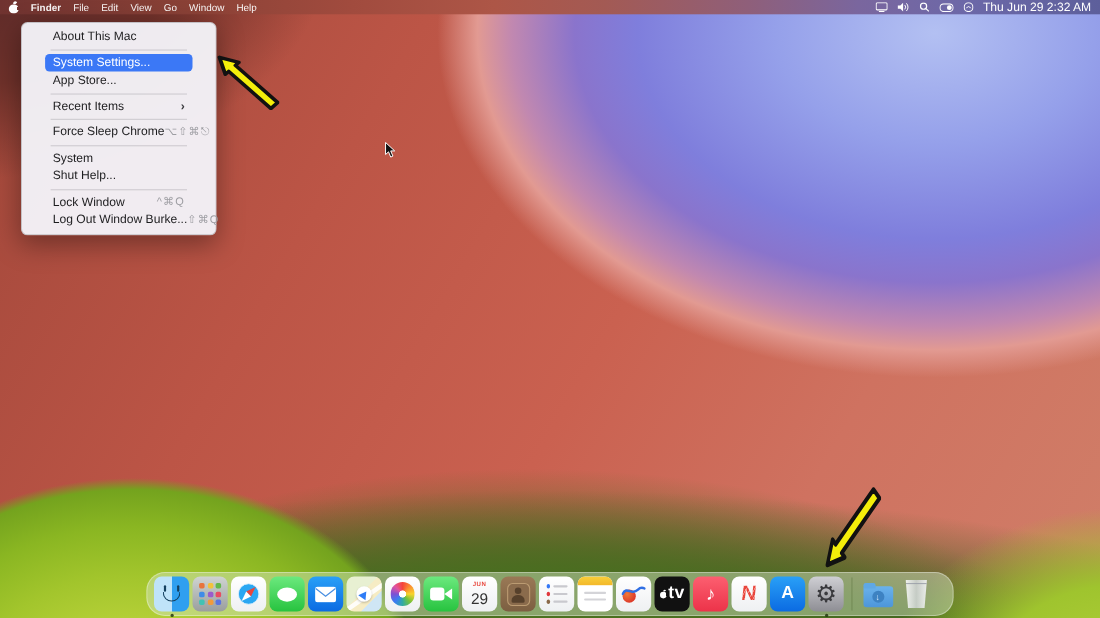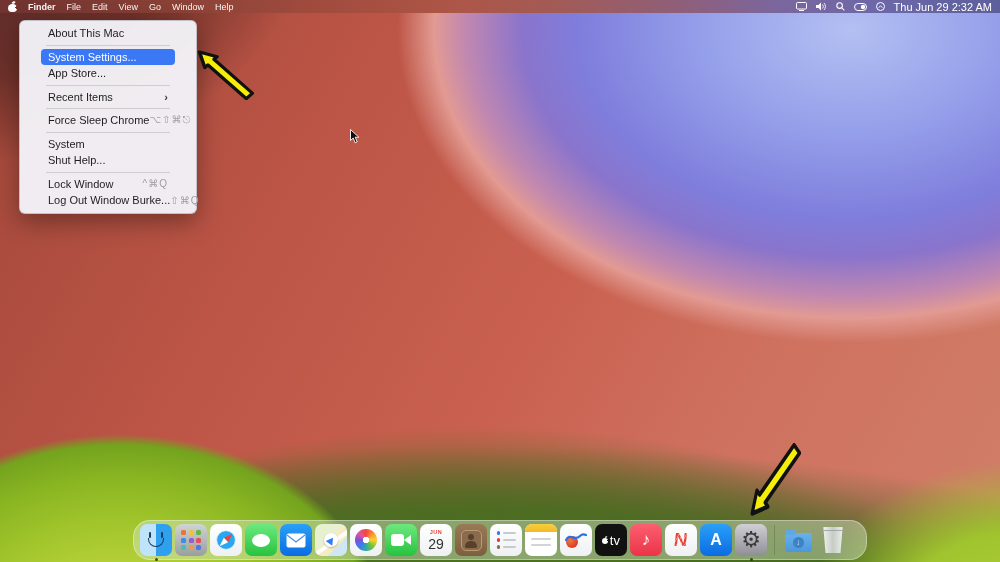--- a/index.html
+++ b/index.html
@@ -152,21 +152,21 @@
   .notes-band{ position:absolute; top:0; left:0; right:0; height:8px; background:linear-gradient(180deg,#f8cf3a,#f3b82a); }
   .notes-line{ position:absolute; left:6px; right:6px; height:1.6px; background:#d4d4d8; border-radius:1px; }
 
   
   .ff-blob{ position:absolute; left:6px; top:12px; width:12px; height:12px; border-radius:50%;
     background:radial-gradient(circle at 35% 35%, #f07a3a, #dd3b2a 70%); }
   .ff-wave{ position:absolute; left:5px; top:7px; width:22px; height:12px; }
 
   
   .ic-tv{ background:#111; }
-  .tv-label{ color:#fff; font-weight:normal; font-size:13px; letter-spacing:.3px; }
+  .tv-label{ color:#fff; font-weight:bold; font-size:16px; letter-spacing:.3px; }
   .tv-apple{ position:relative; width:6.5px; height:8px; display:inline-block; margin-right:1.5px; }
   .tv-apple::before{ content:""; position:absolute; left:0; top:2.4px; width:6.5px; height:5.6px;
     background:radial-gradient(circle at 7px 2.4px, rgba(0,0,0,0) 1.5px, #fff 1.6px); border-radius:3px; }
   .tv-apple::after{ content:""; position:absolute; left:3px; top:0; width:2.2px; height:2.4px;
     background:#fff; border-radius:80% 10% 80% 10%; transform:rotate(28deg); }
 
   
   .ic-music{ background:linear-gradient(180deg,#fc5f70,#ec3349); }
   .music-note{ color:#fff; font-size:17px; }
 

